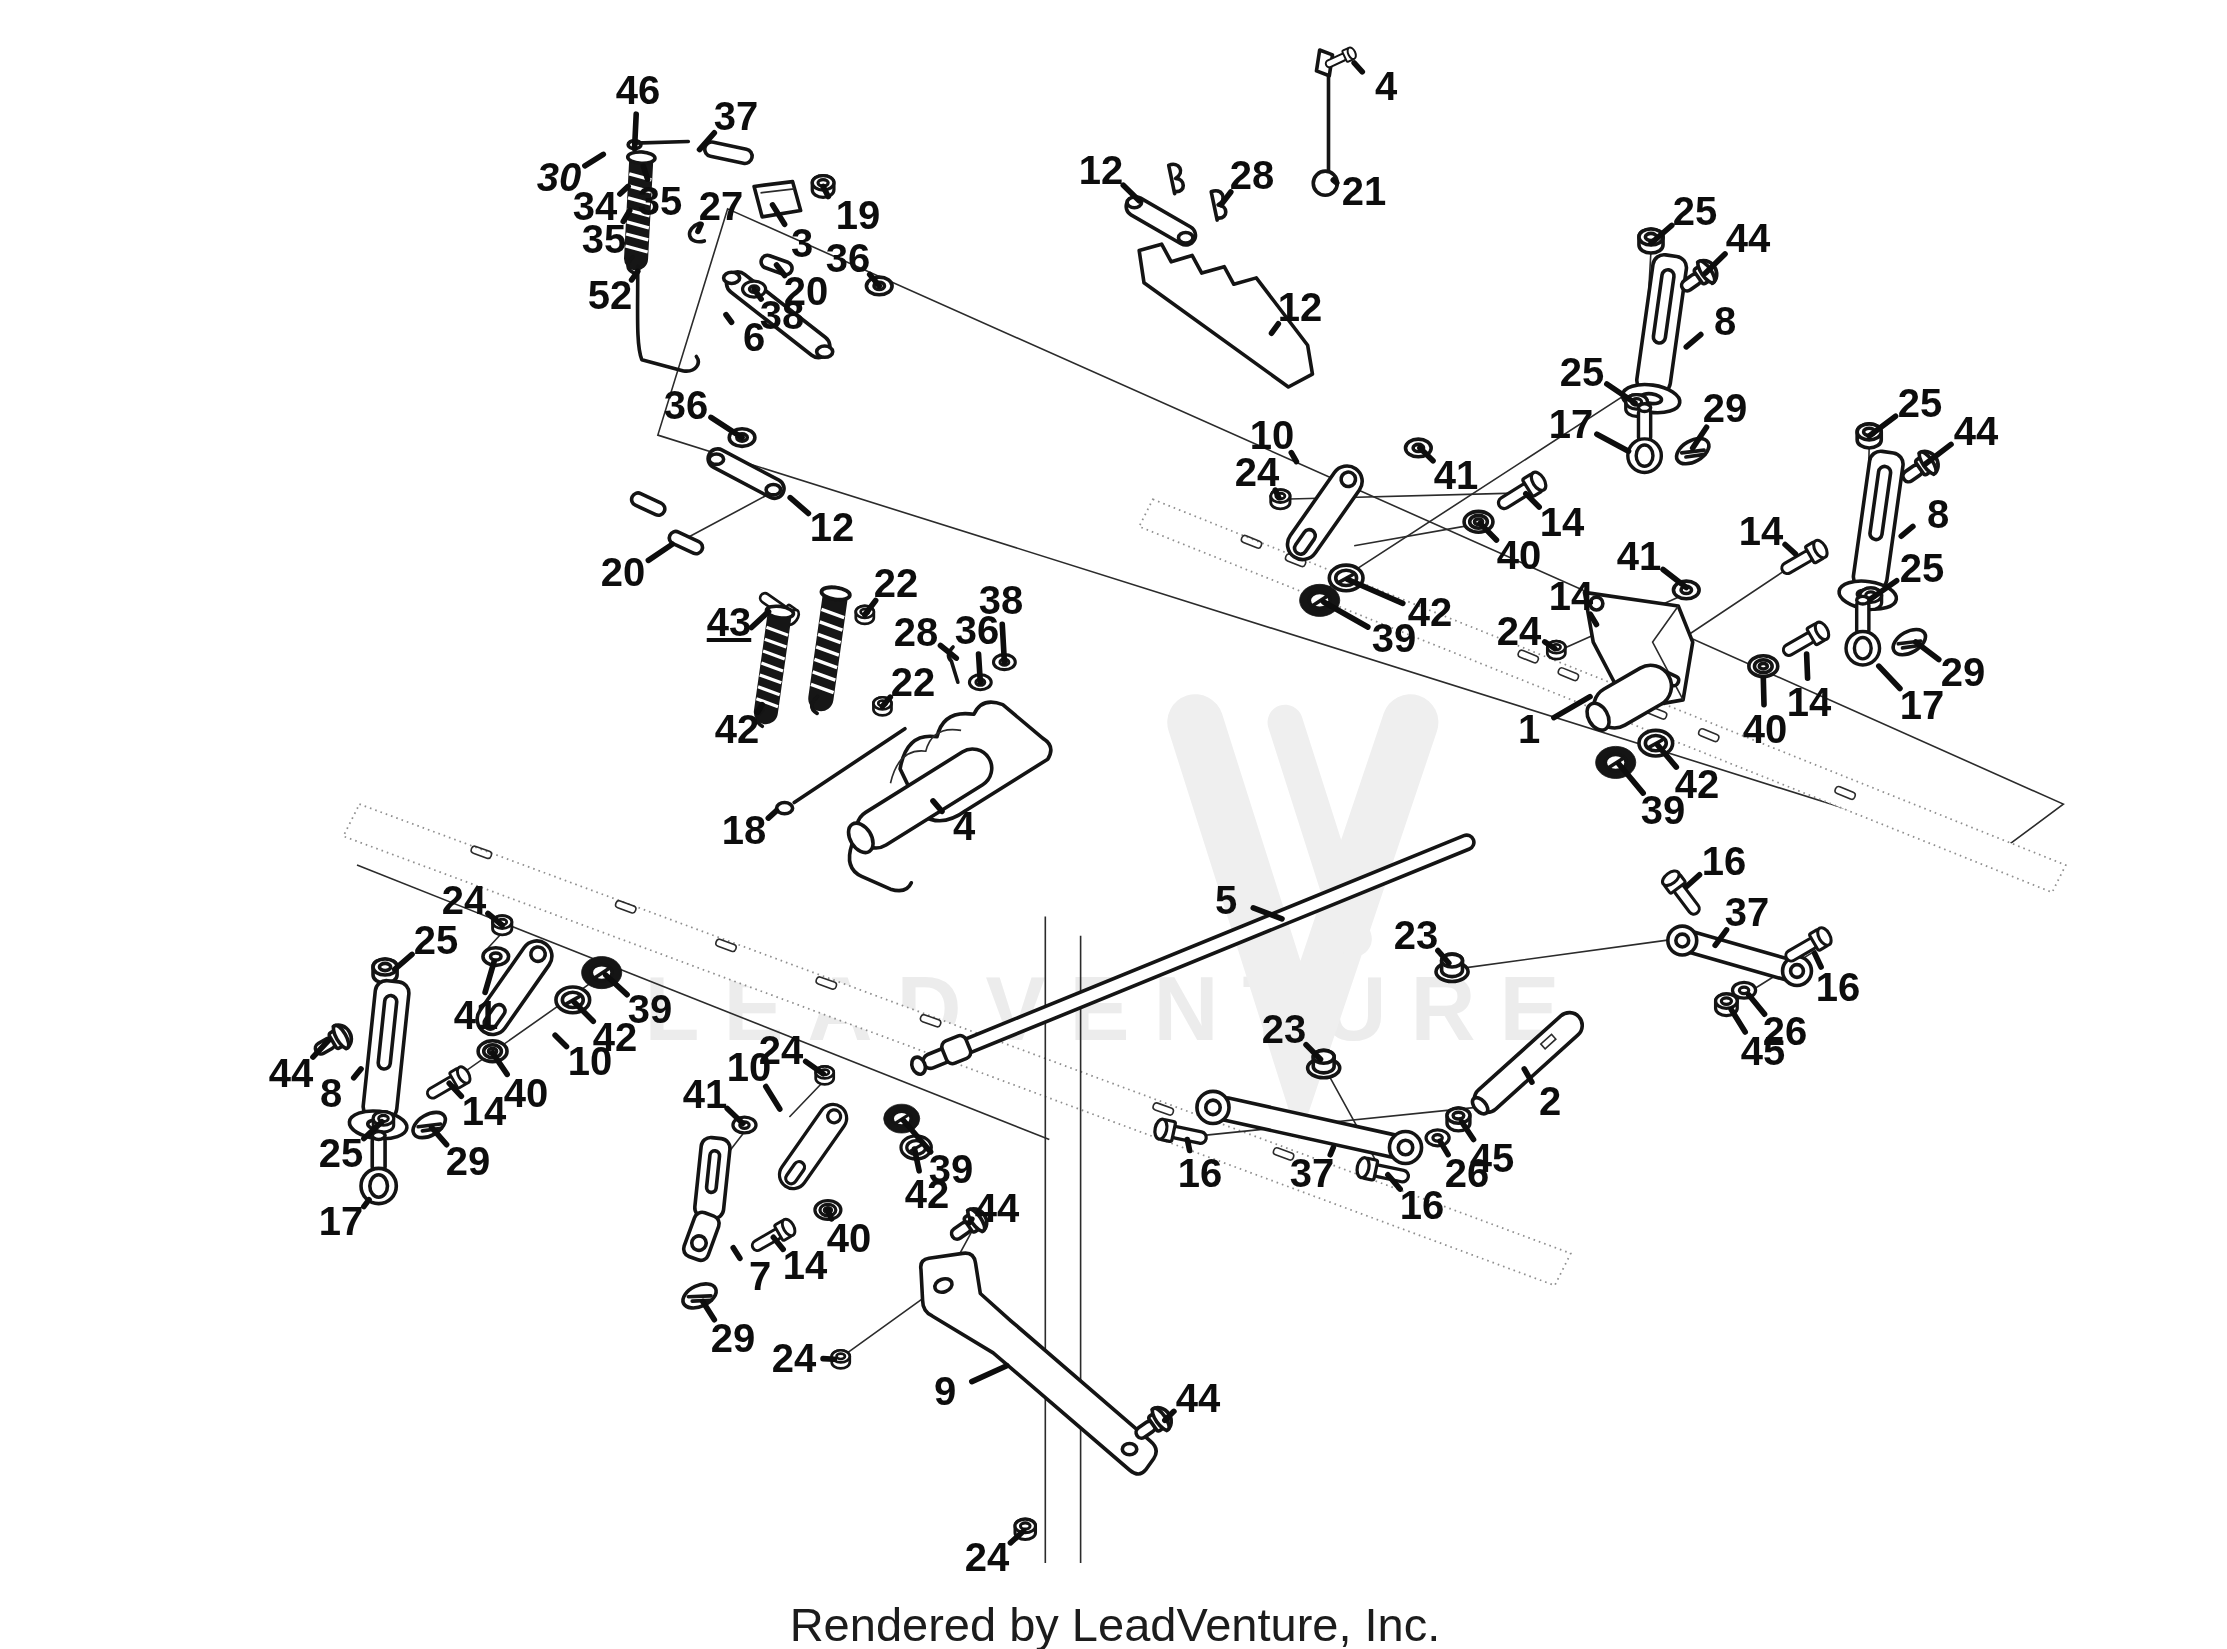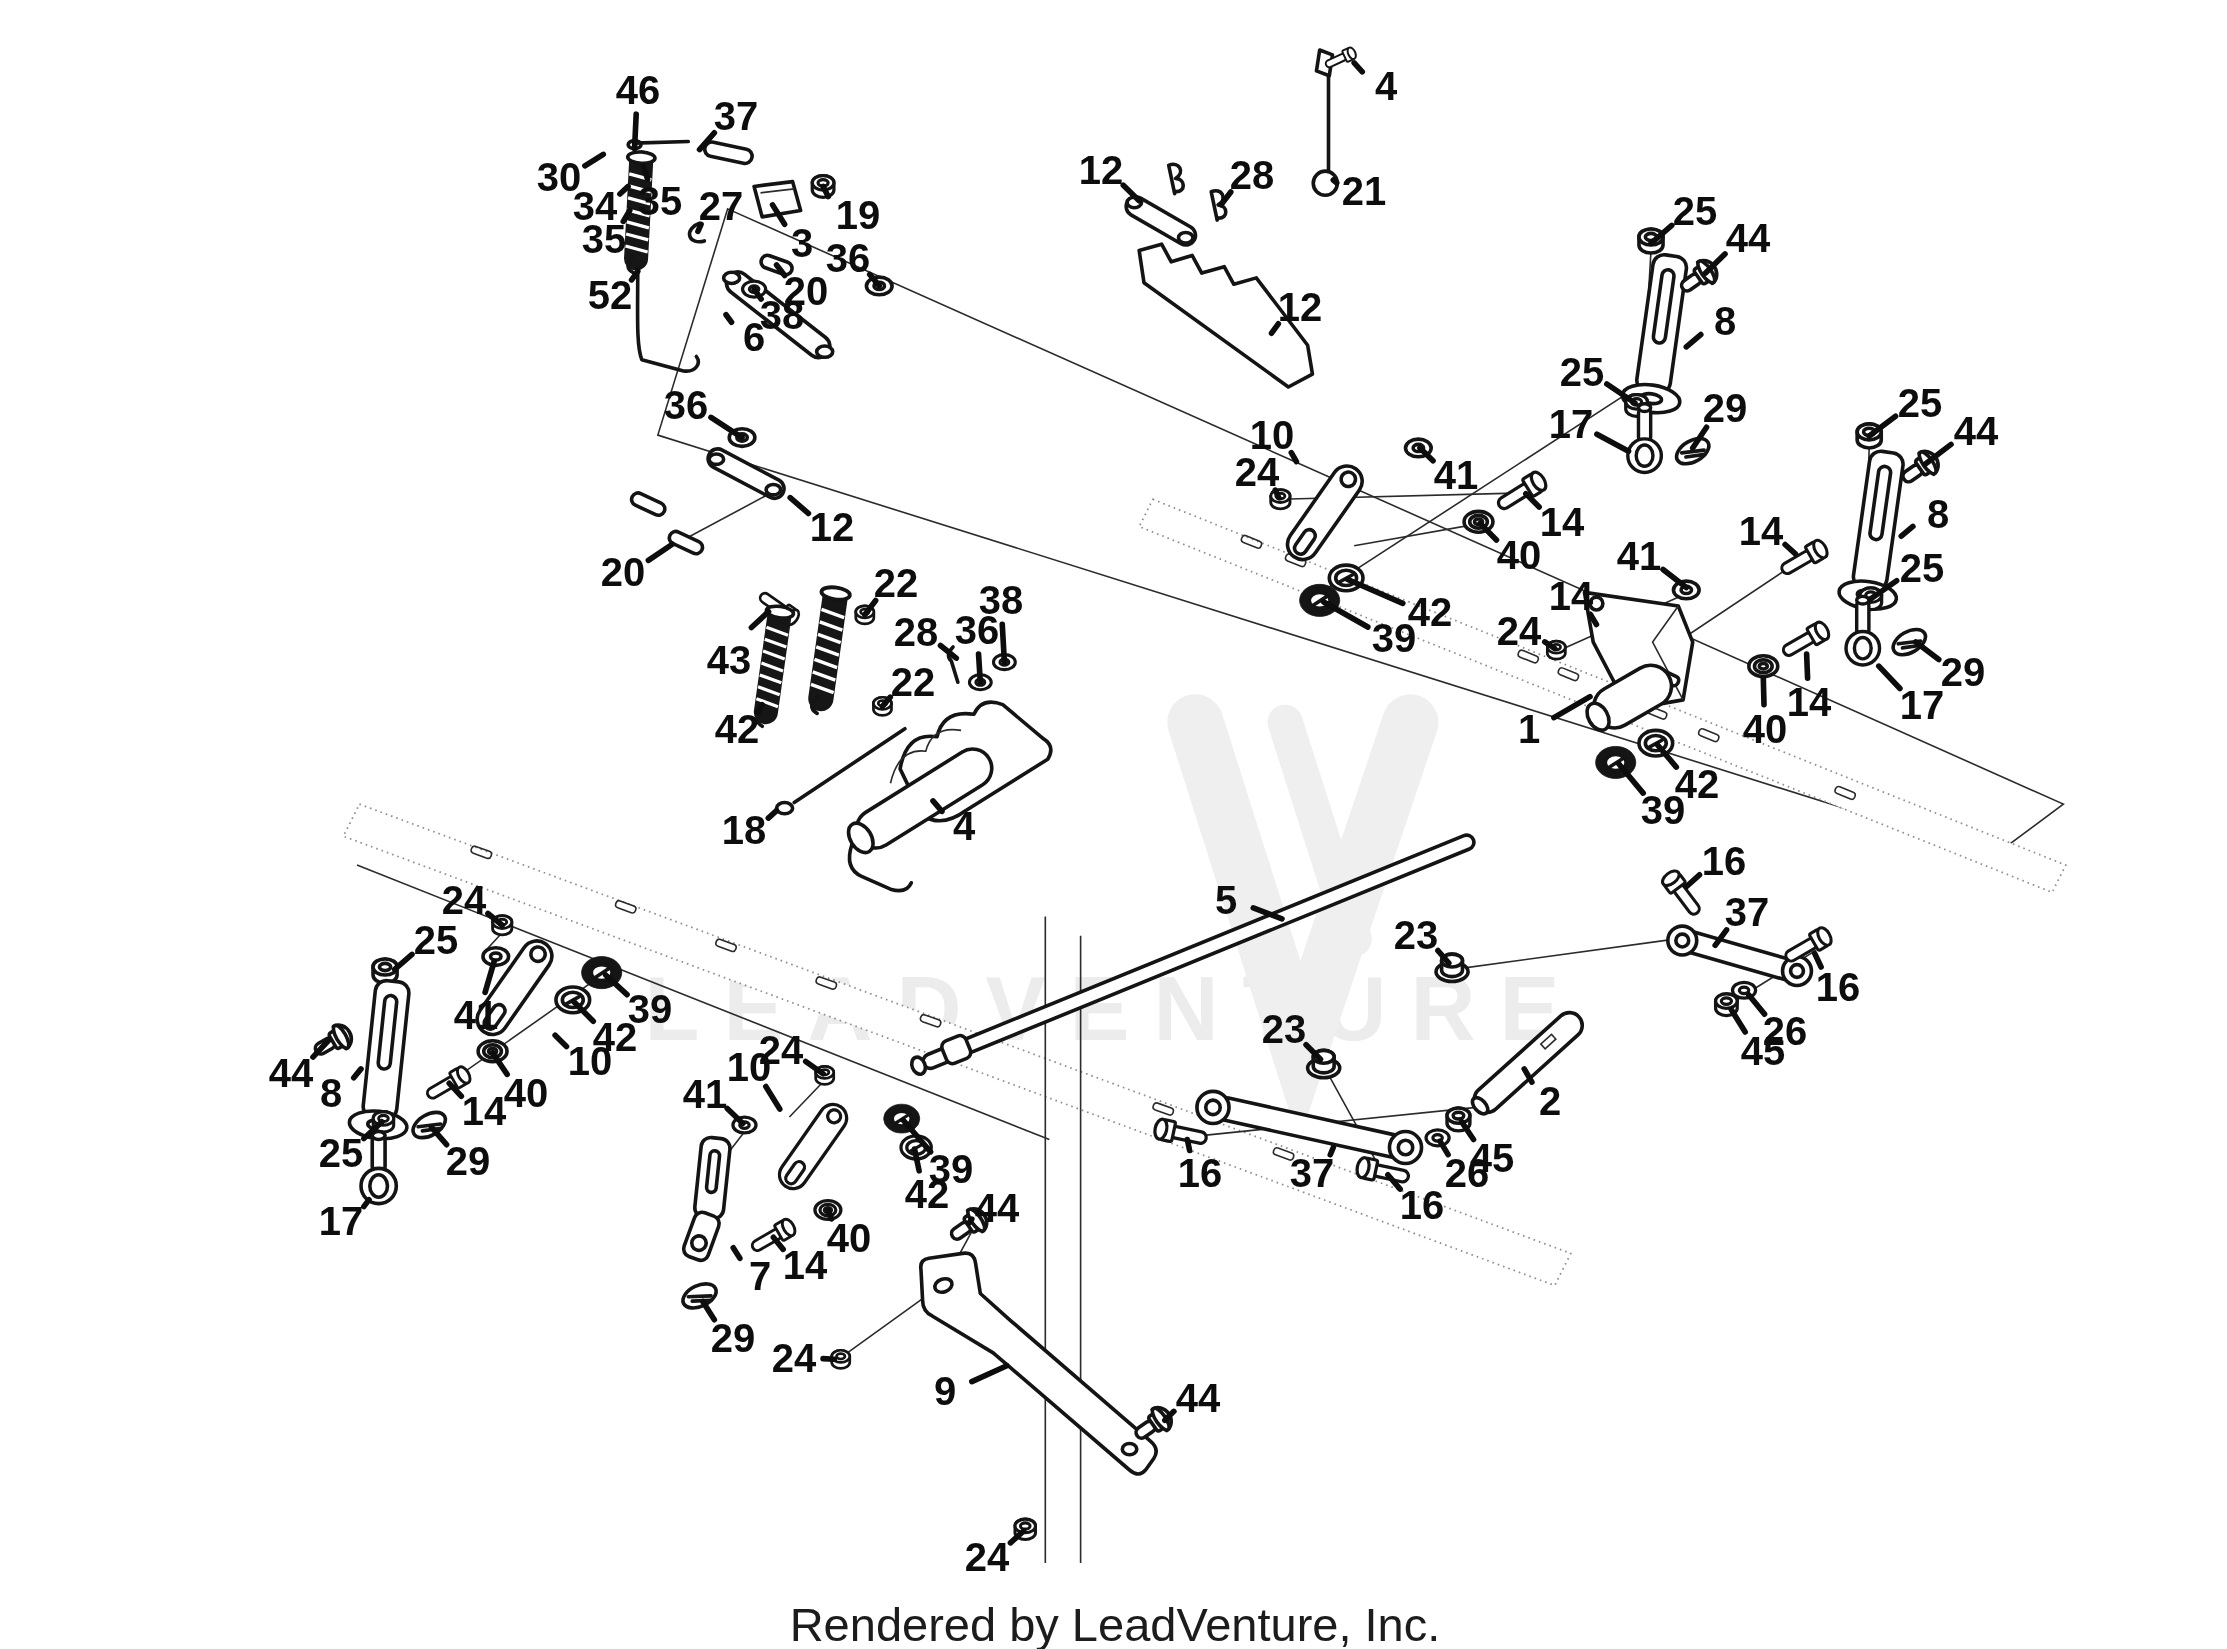--- a/index.html
+++ b/index.html
@@ -426,36 +426,36 @@
         <line x1="1211.361276460035" y1="1519.312755887127" x2="1208" y2="1524" class="leader"></line>
         <line x1="1211.3951666457517" y1="1721.7959938742608" x2="1255" y2="1702" class="leader"></line>
         <line x1="1463.271164652553" y1="1758.918849384726" x2="1452" y2="1770" class="leader"></line>
         <line x1="1259.5525872642775" y1="1922.868065354042" x2="1276" y2="1908" class="leader"></line>
       </g>
   </svg>
 
   <div class="footer">Rendered by LeadVenture, Inc.</div>
 <div class="callout" style="left: 638px; top: 90px;">46</div>
     <div class="callout" style="left: 736px; top: 116px;">37</div>
-    <div class="callout" style="left: 559px; top: 177px;">30</div>
+    <div class="callout" style="left: 559px; top: 177px; font-style: italic;">30</div>
     <div class="callout" style="left: 595px; top: 206px;">34</div>
     <div class="callout" style="left: 660px; top: 201px;">35</div>
     <div class="callout" style="left: 604px; top: 239px;">35</div>
     <div class="callout" style="left: 721px; top: 206px;">27</div>
     <div class="callout" style="left: 802px; top: 243px;">3</div>
     <div class="callout" style="left: 858px; top: 215px;">19</div>
     <div class="callout" style="left: 610px; top: 295px;">52</div>
     <div class="callout" style="left: 754px; top: 337px;">6</div>
     <div class="callout" style="left: 782px; top: 315px;">38</div>
     <div class="callout" style="left: 806px; top: 291px;">20</div>
     <div class="callout" style="left: 848px; top: 258px;">36</div>
     <div class="callout" style="left: 686px; top: 405px;">36</div>
     <div class="callout" style="left: 832px; top: 527px;">12</div>
     <div class="callout" style="left: 623px; top: 572px;">20</div>
-    <div class="callout" style="left: 729px; top: 660px;">43</div>
+    <div class="callout" style="left: 729px; top: 622px; text-decoration: underline;">43</div>
     <div class="callout" style="left: 896px; top: 583px;">22</div>
     <div class="callout" style="left: 913px; top: 682px;">22</div>
     <div class="callout" style="left: 737px; top: 729px;">42</div>
     <div class="callout" style="left: 916px; top: 632px;">28</div>
     <div class="callout" style="left: 977px; top: 630px;">36</div>
     <div class="callout" style="left: 1001px; top: 600px;">38</div>
     <div class="callout" style="left: 744px; top: 830px;">18</div>
     <div class="callout" style="left: 964px; top: 826px;">4</div>
     <div class="callout" style="left: 1101px; top: 170px;">12</div>
     <div class="callout" style="left: 1252px; top: 175px;">28</div>

